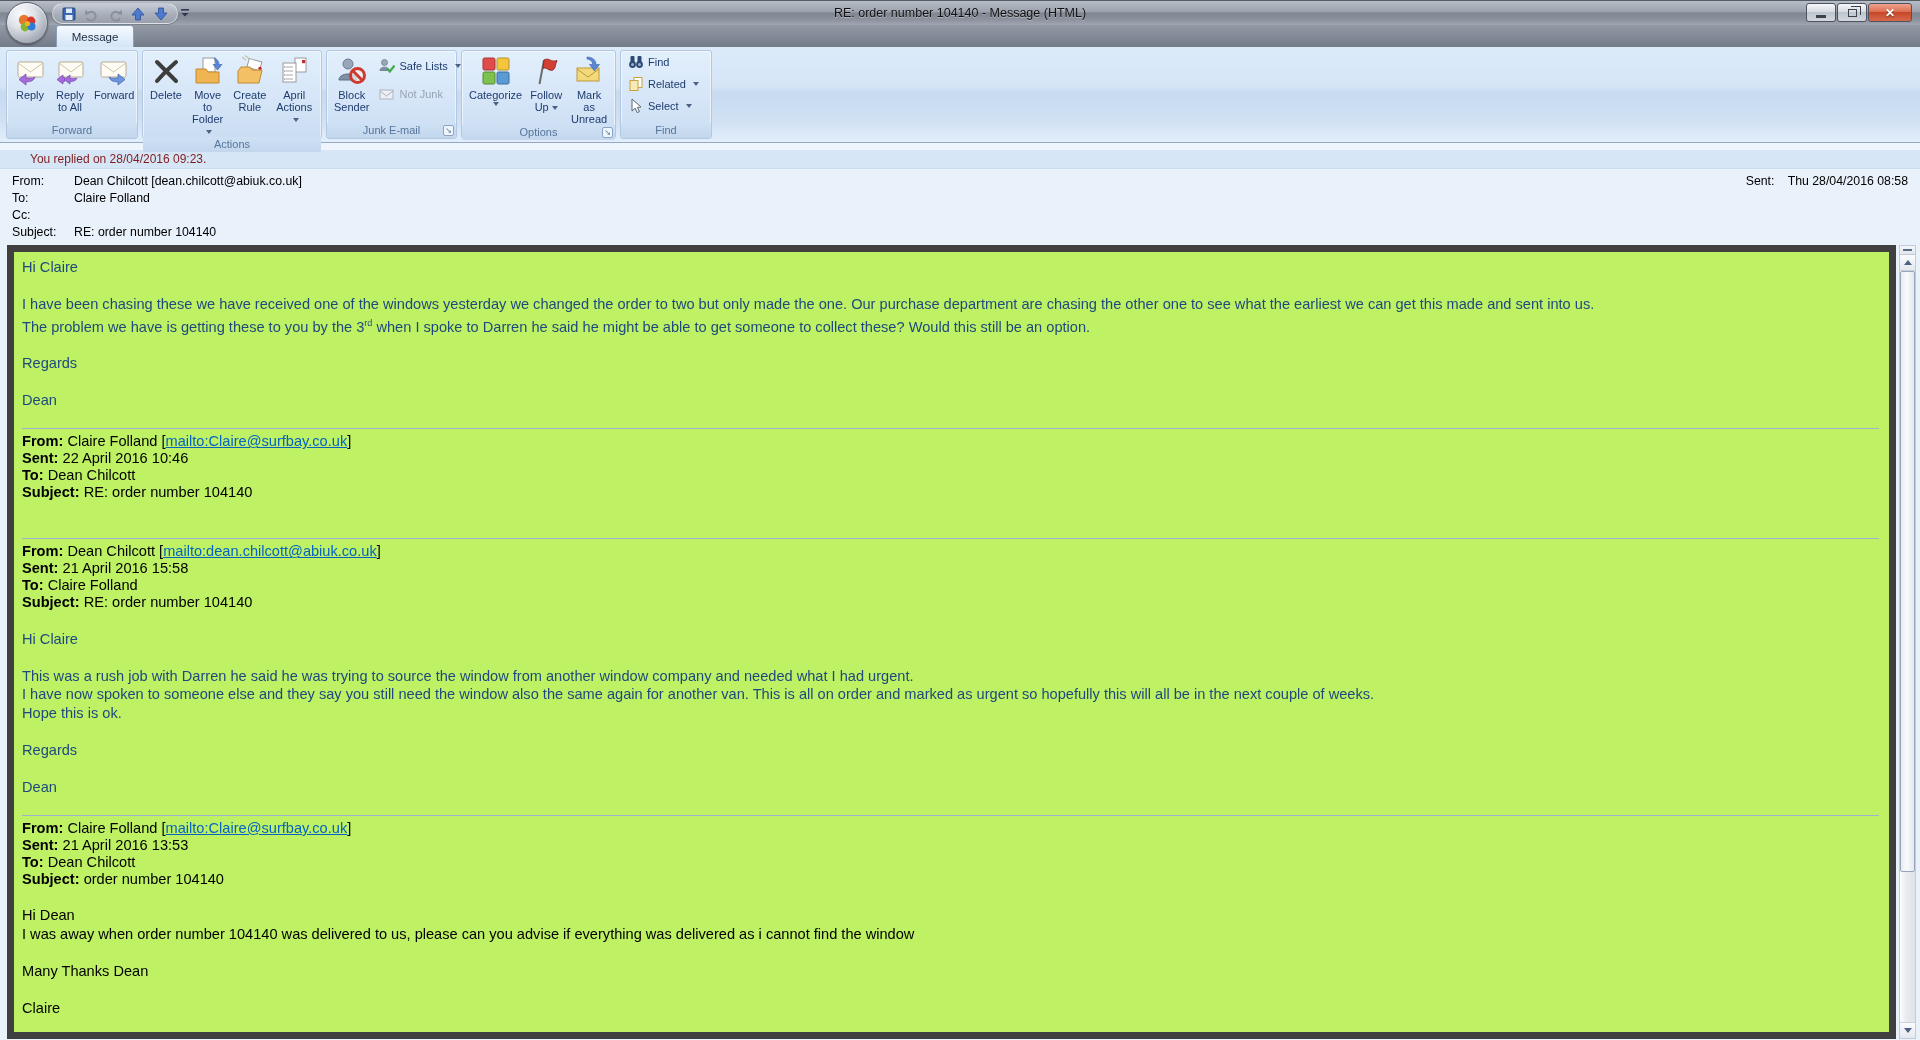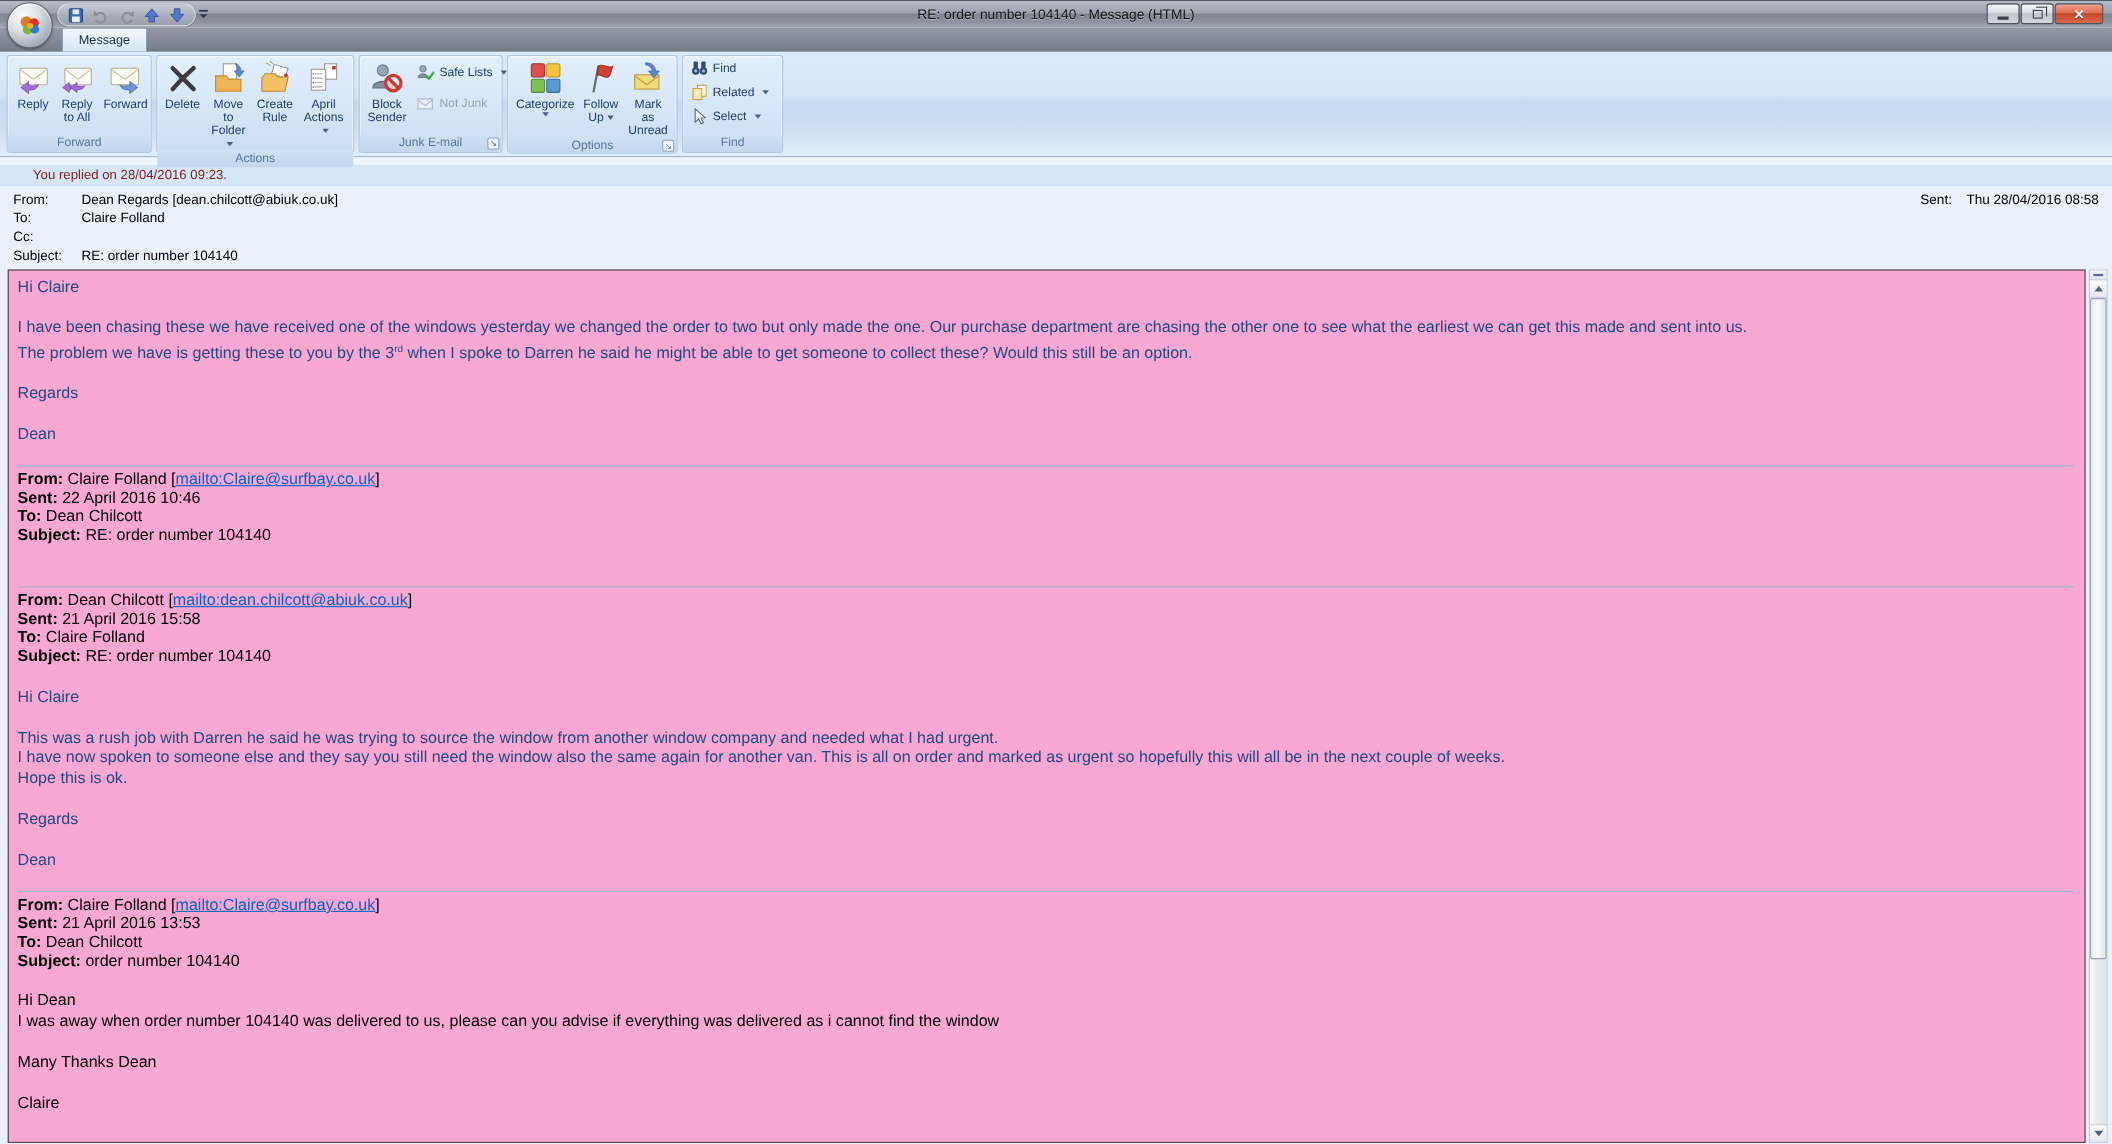--- a/index.html
+++ b/index.html
@@ -69,21 +69,21 @@
   .infobar { height:19px; line-height:19px; background:#d6e6f7; border-bottom:1px solid #cadcef;
     font-size:12px; color:#7f1d1d; padding-left:30px; }
   .headers { position:relative; height:73px; padding-top:4px; background:#e9f1fb; font-size:12.3px; color:#000; }
   .hrow { height:17px; line-height:17px; display:flex; padding-left:12px; }
   .hlabel { width:62px; }
   .sentline { position:absolute; top:4px; right:12px; height:17px; line-height:17px; }
   .sentline .hlabel { display:inline; width:auto; margin-right:10px; }
 
   
   .bodywrap { position:relative; height:797px; padding:3px 24px 0 7px; }
-  .panel { height:100%; background:#f9a8d4; border:1px solid #404040; padding:6px 10px 4px 8px; overflow:hidden; }
+  .panel { height:100%; background:#bef264; border:7px solid #404040; padding:6px 10px 4px 8px; overflow:hidden; }
   .bline { font-size:14.6px; line-height:18.5px; min-height:18.5px; white-space:pre-wrap; }
   .gap { height:18.5px; }
   .blk-blue .bline { color:#1f497d; }
   .blk-black .bline { color:#000; }
   .blk-quote { border-top:1px solid #9cb3ce; padding-top:4px; }
   .blk-quote .bline { color:#000; line-height:17px; min-height:17px; }
   .bld { font-weight:bold; }
   .mlink { color:#0563c1; text-decoration:underline; cursor:pointer; }
   sup { font-size:0.62em; vertical-align:super; }
 
@@ -376,21 +376,21 @@
       <div class="glabel">Find</div>
     </div>
   </div>
 
   <div class="preinfo"></div>
   <div class="infobar">You replied on 28/04/2016 09:23.</div>
 
   <div class="headers">
     <div class="hrow">
       <span class="hlabel">From:</span>
-      <span class="hvalue">Dean Regards [dean.chilcott@abiuk.co.uk]</span>
+      <span class="hvalue">Dean Chilcott [dean.chilcott@abiuk.co.uk]</span>
     </div>
     <div class="hrow">
       <span class="hlabel">To:</span>
       <span class="hvalue">Claire Folland</span>
     </div>
     <div class="hrow">
       <span class="hlabel">Cc:</span>
       <span class="hvalue"></span>
     </div>
     <div class="hrow">

